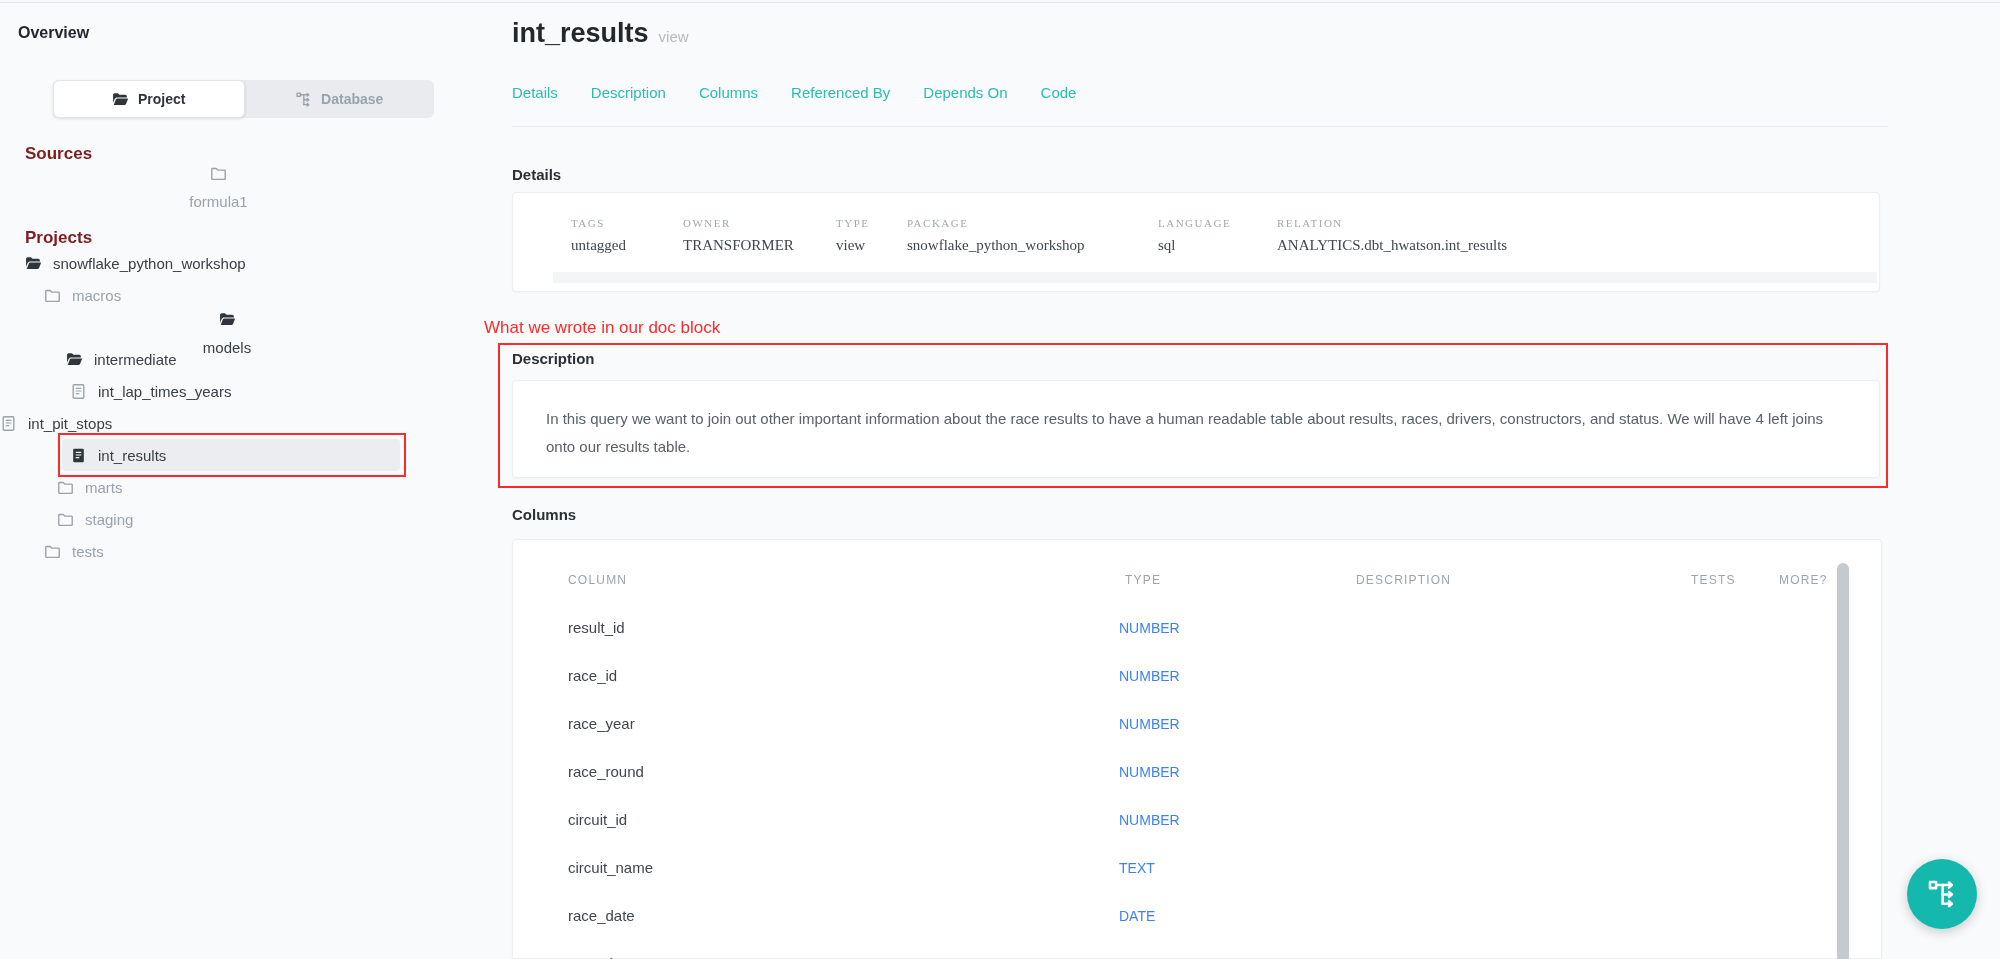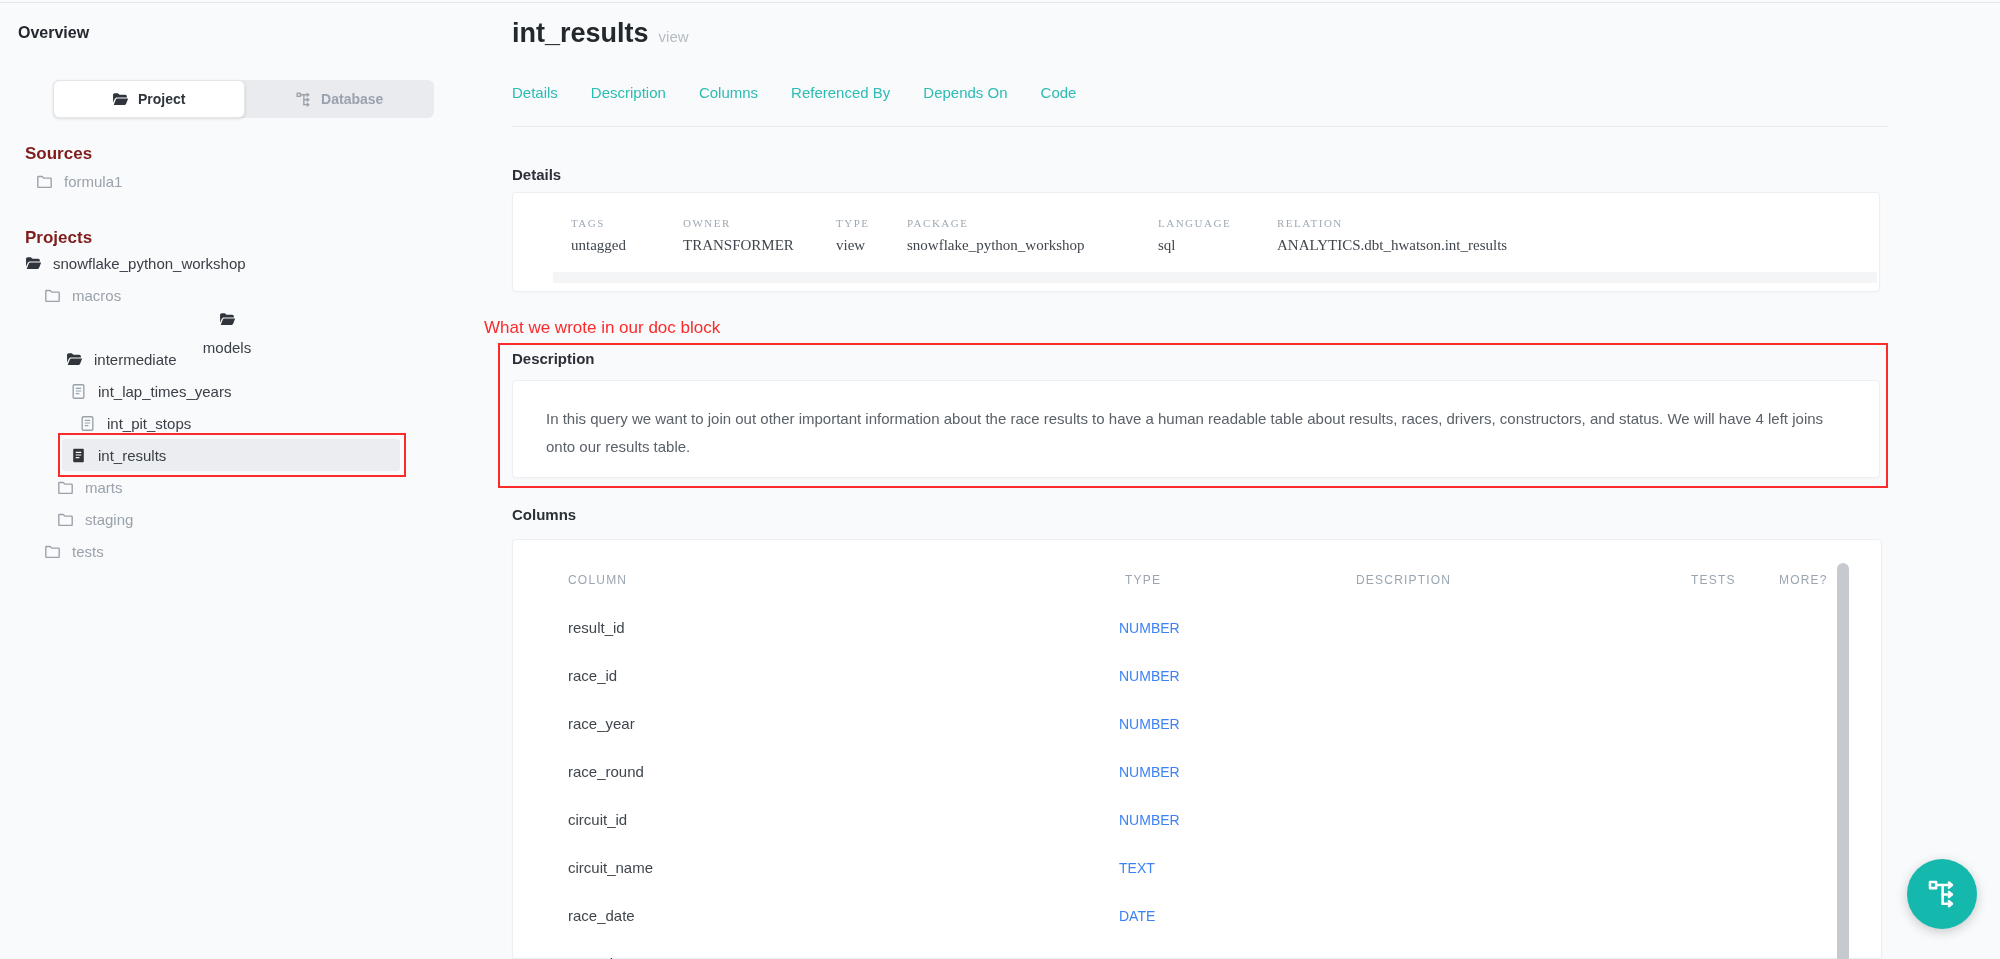--- a/index.html
+++ b/index.html
@@ -135,21 +135,21 @@
             <svg>
               <use href="#i-lineage"></use>
             </svg>
           </span>
         <span>Database</span>
       </div>
     </div>
 
     <div class="sec-label" style="top:144px;">Sources</div>
     <div class="tree" style="top:165px;">
-      <div class="trow" style="padding-left:36px;">
+      <div class="trow" style="padding-left:25px;flex-direction:column;">
         <span class="ticon icon-gray">
             <svg>
               <use href="#i-folder-closed"></use>
             </svg>
           </span>
         <span>formula1</span>
       </div>
     </div>
 
     <div class="sec-label" style="top:228px;">Projects</div>
@@ -187,21 +187,21 @@
         <span>intermediate</span>
       </div>
       <div class="trow dark" style="padding-left:70px;">
         <span class="ticon icon-gray">
             <svg>
               <use href="#i-file-outline"></use>
             </svg>
           </span>
         <span>int_lap_times_years</span>
       </div>
-      <div class="trow dark" style="padding-left:70px;margin-left:9px;">
+      <div class="trow dark" style="">
         <span class="ticon icon-gray">
             <svg>
               <use href="#i-file-outline"></use>
             </svg>
           </span>
         <span>int_pit_stops</span>
       </div>
       <div class="trow dark selected">
         <span class="ticon icon-dark">
             <svg>

